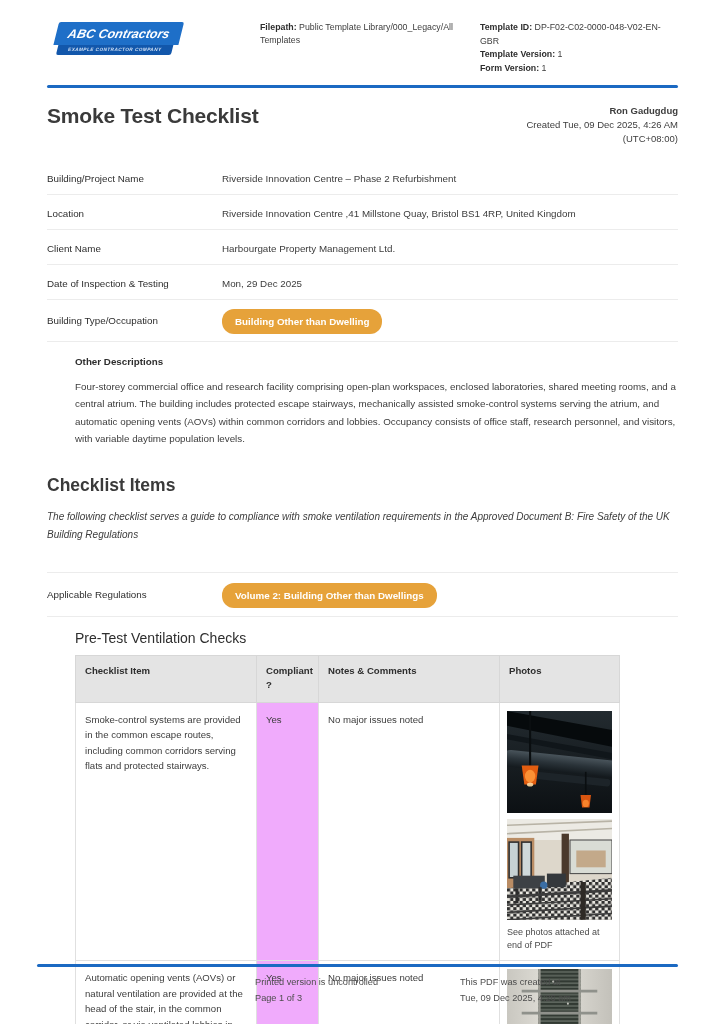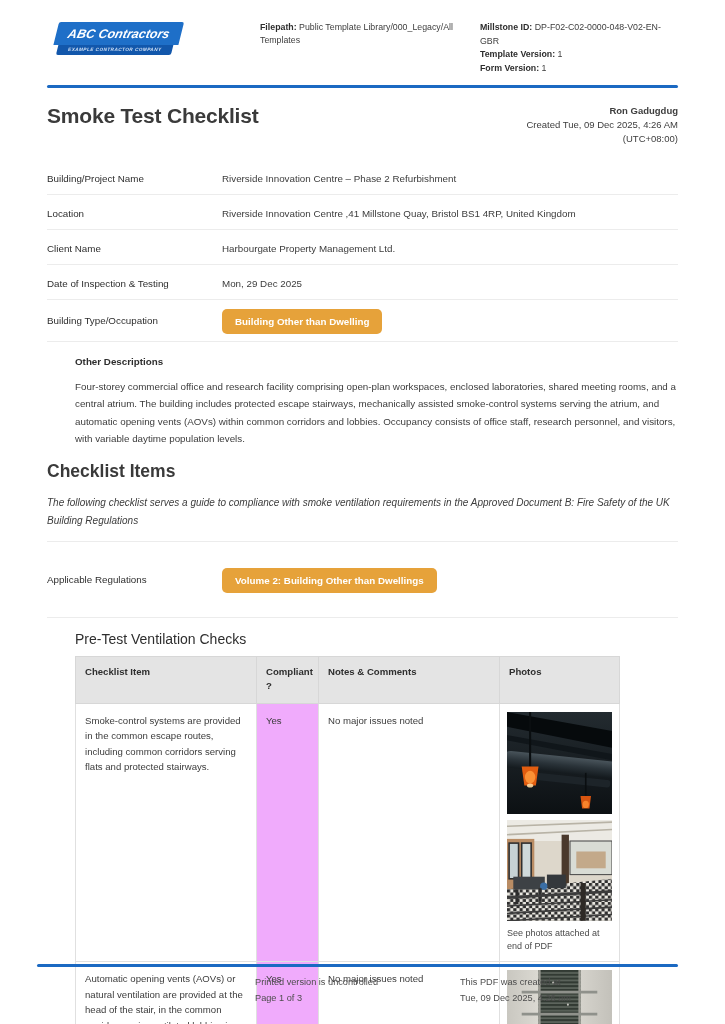--- a/index.html
+++ b/index.html
@@ -42,36 +42,36 @@
   .created .name { font-weight: bold; }
 
   
   .fields { margin-top: 14px; }
   .frow { display: flex; padding: 11px 0 10px 0; border-bottom: 1px solid #ececec; }
   .flabel { width: 175px; font-size: 9.8px; font-weight: normal; color: #2e2e2e; padding-top: 2px; }
   .fvalue { flex: 1; font-size: 9.8px; color: #3c3c3c; padding-top: 2px; }
   .badge {
     display: inline-block; background: #e6a23a; color: #fff;
     font-size: 9.8px; font-weight: bold;
-    padding: 7px 13px; border-radius: 5px;
+    padding: 7px 13px; border-radius: 12px;
   }
   .frow.badge-row { padding: 7px 0; align-items: center; }
   .frow.badge-row .flabel { padding-top: 0; }
 
   
   .otherdesc { margin: 14px 0 0 28px; }
   .otherdesc .sublabel { font-size: 9.8px; font-weight: bold; color: #2e2e2e; }
   .otherdesc p { margin-top: 11px; font-size: 9.8px; line-height: 1.75; color: #3c3c3c; }
 
   
-  h2 { font-size: 17.5px; color: #3a3a3a; font-weight: bold; margin-top: 14px; }
+  h2 { font-size: 17.5px; color: #3a3a3a; font-weight: bold; margin-top: 28px; }
   .intro { margin-top: 12px; font-size: 10px; font-style: italic; line-height: 1.8; color: #3c3c3c; }
   .regs-row {
     display: flex; align-items: center;
-    margin-top: 11px; padding: 24px 0;
+    margin-top: 28px; padding: 8px 0;
     border-top: 1px solid #ececec; border-bottom: 1px solid #ececec;
   }
   .regs-row .flabel { padding-top: 0; }
   .subsection { margin: 13px 0 9px 28px; font-size: 14px; font-weight: normal; color: #2e2e2e; }
 
   
   table { margin-left: 28px; width: 544px; border-collapse: collapse; table-layout: fixed; }
   col.c1 { width: 181px; } col.c2 { width: 62px; } col.c3 { width: 181px; } col.c4 { width: 120px; }
   th {
     background: #e4e4e4; text-align: left; font-size: 9.6px; font-weight: bold;
@@ -105,21 +105,21 @@
         <div class="logo-main">ABC Contractors</div>
         <div class="logo-sub">EXAMPLE CONTRACTOR COMPANY</div>
       </div>
     </div>
     <div class="hdr-file">
       <span class="b">Filepath:</span>
       <span>Public Template Library/000_Legacy/All Templates</span>
     </div>
     <div class="hdr-meta">
       <div>
-        <span class="b">Millstone ID:</span>
+        <span class="b">Template ID:</span>
         <span>DP-F02-C02-0000-048-V02-EN-GBR</span>
       </div>
       <div>
         <span class="b">Template Version:</span>
         <span>1</span>
       </div>
       <div>
         <span class="b">Form Version:</span>
         <span>1</span>
       </div>

